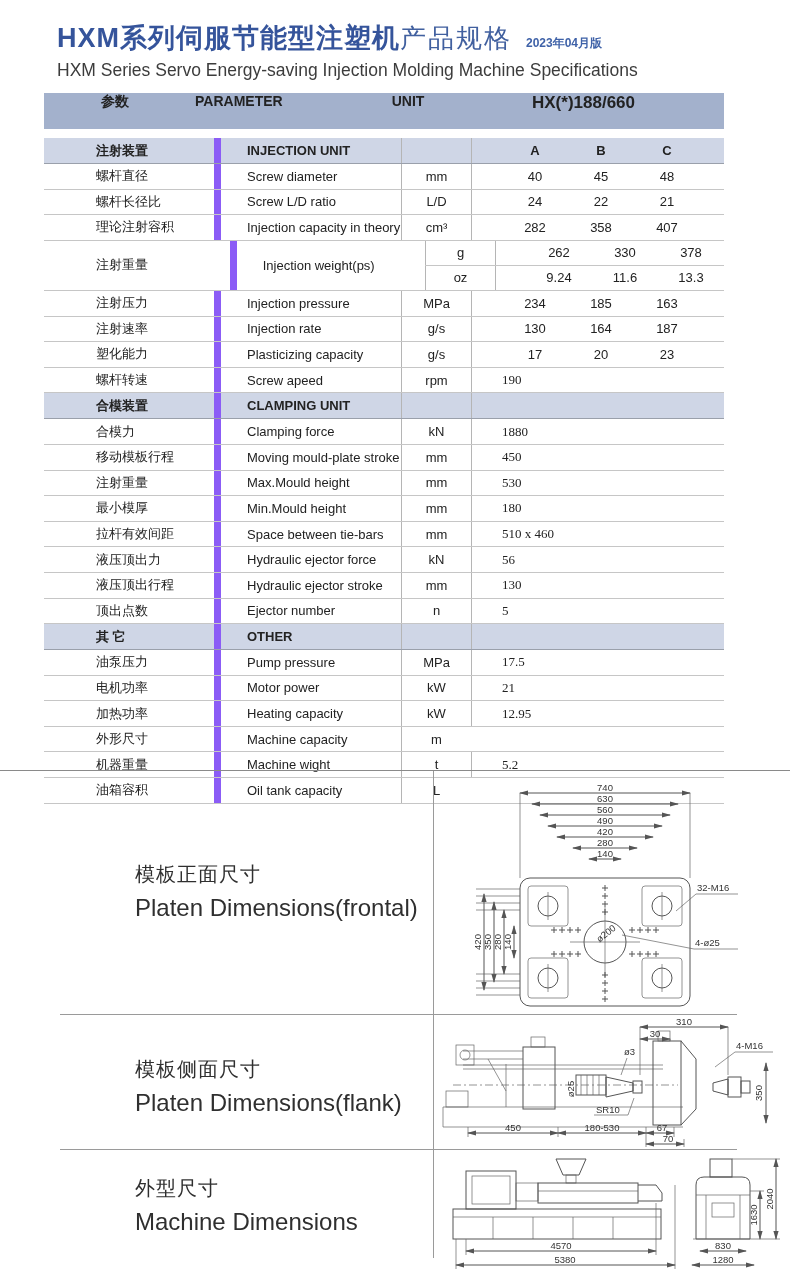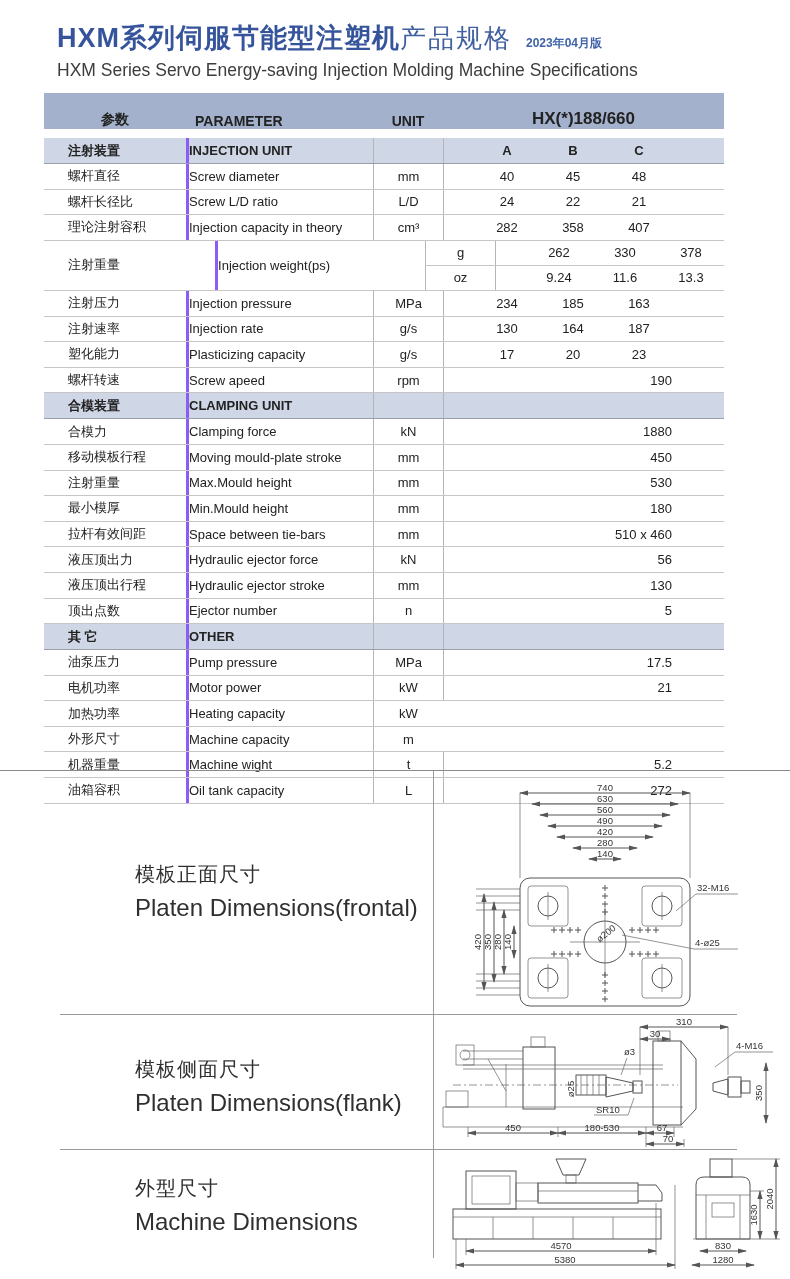--- a/index.html
+++ b/index.html
@@ -5,34 +5,34 @@
   html,body{margin:0;padding:0;background:#fff;}
   body{width:790px;height:1279px;position:relative;font-family:"Liberation Sans","DejaVu Sans",sans-serif;color:#222;-webkit-font-smoothing:antialiased;}
   .titleblock{margin:20px 0 0 57px;}
   .title-line{white-space:nowrap;}
   .title-zh-bold{font-size:27px;font-weight:bold;color:#35549b;letter-spacing:1px;}
   .title-zh-light{font-size:26px;font-weight:400;color:#41609f;letter-spacing:2px;}
   .edition{font-size:12px;color:#3f62a8;margin-left:14px;font-weight:bold;}
   .subtitle{font-size:17.5px;color:#3c3c3c;margin-top:4px;}
   
   .tbl{margin:12px 0 0 44px;width:680px;font-size:13px;}
-  .thead{height:36px;background:#a3b1cc;display:flex;align-items:flex-end;font-weight:bold;margin-bottom:9px;}
+  .thead{height:36px;background:#a3b1cc;display:flex;align-items:flex-start;font-weight:bold;margin-bottom:9px;}
   .h1{width:142px;text-align:center;font-size:14px;}
   .h2{width:187px;padding-left:9px;box-sizing:border-box;font-size:14px;}
   .h3{width:70px;text-align:center;font-size:14px;}
   .h4{flex:1;text-align:center;font-size:17px;}
   .row{display:flex;align-items:stretch;height:24.6px;border-bottom:1px solid #c6c6c6;}
   .row.sec{height:25px;background:#cfd6e6;font-weight:bold;border-bottom:1px solid #9aa0ab;}
   .cell{display:flex;align-items:center;box-sizing:border-box;}
-  .c1{width:142px;padding-left:24px;}
-  .c2{width:187px;padding-left:0;border-left:3px solid #8b5cf6;}
+  .c1{width:142px;padding-left:24px;margin-left:28px;}
+  .c2{width:187px;padding-left:26px;border-left:7px solid #8b5cf6;}
   .c3{width:70px;justify-content:center;border-left:1px solid #b5b5b5;}
   .c4{flex:1;border-left:1px solid #b5b5b5;padding-left:30px;}
   .v{display:inline-block;width:66px;text-align:center;}
-  .vspan{display:inline-block;width:198px;text-align:right;}
+  .vspan{display:inline-block;width:198px;text-align:left;font-family:Liberation Serif, serif;}
   .dblrow{height:49.2px;gap:40px;}
   .dbl{flex:1;display:flex;flex-direction:column;}
   .half{display:flex;flex:1;align-items:stretch;}
   .half.topb{border-bottom:1px solid #c6c6c6;}
   
   .diagrams{position:absolute;left:0;top:770px;width:790px;height:509px;border-top:1px solid #8a8a8a;}
   .hline{position:absolute;left:60px;width:677px;height:1px;background:#9a9a9a;}
   .vline{position:absolute;left:433px;top:0;width:1px;height:487px;background:#9a9a9a;}
   .dlabel{position:absolute;left:135px;color:#2f2f2f;}
   .dlabel .zh{font-size:20px;letter-spacing:1px;}
@@ -257,41 +257,41 @@
     <div class="cell c2">Motor power</div>
     <div class="cell c3">kW</div>
     <div class="cell c4">
         <span class="vspan">21</span>
       </div>
   </div>
   <div class="row">
     <div class="cell c1">加热功率</div>
     <div class="cell c2">Heating capacity</div>
     <div class="cell c3">kW</div>
+    <div class="cell c4">
+        <span class="vspan">12.95</span>
+      </div>
   </div>
   <div class="row">
     <div class="cell c1">外形尺寸</div>
     <div class="cell c2">Machine capacity</div>
     <div class="cell c3">m</div>
   </div>
   <div class="row">
     <div class="cell c1">机器重量</div>
     <div class="cell c2">Machine wight</div>
     <div class="cell c3">t</div>
     <div class="cell c4">
         <span class="vspan">5.2</span>
       </div>
   </div>
   <div class="row">
     <div class="cell c1">油箱容积</div>
     <div class="cell c2">Oil tank capacity</div>
     <div class="cell c3">L</div>
-    <div class="cell c4">
-        <span class="vspan">272</span>
-      </div>
   </div>
 </div>
 
 <div class="diagrams">
   <div class="hline" style="top:243px"></div>
   <div class="hline" style="top:378px"></div>
   <div class="vline"></div>
 
   <div class="dlabel" style="top:90px">
     <div class="zh">模板正面尺寸</div>

